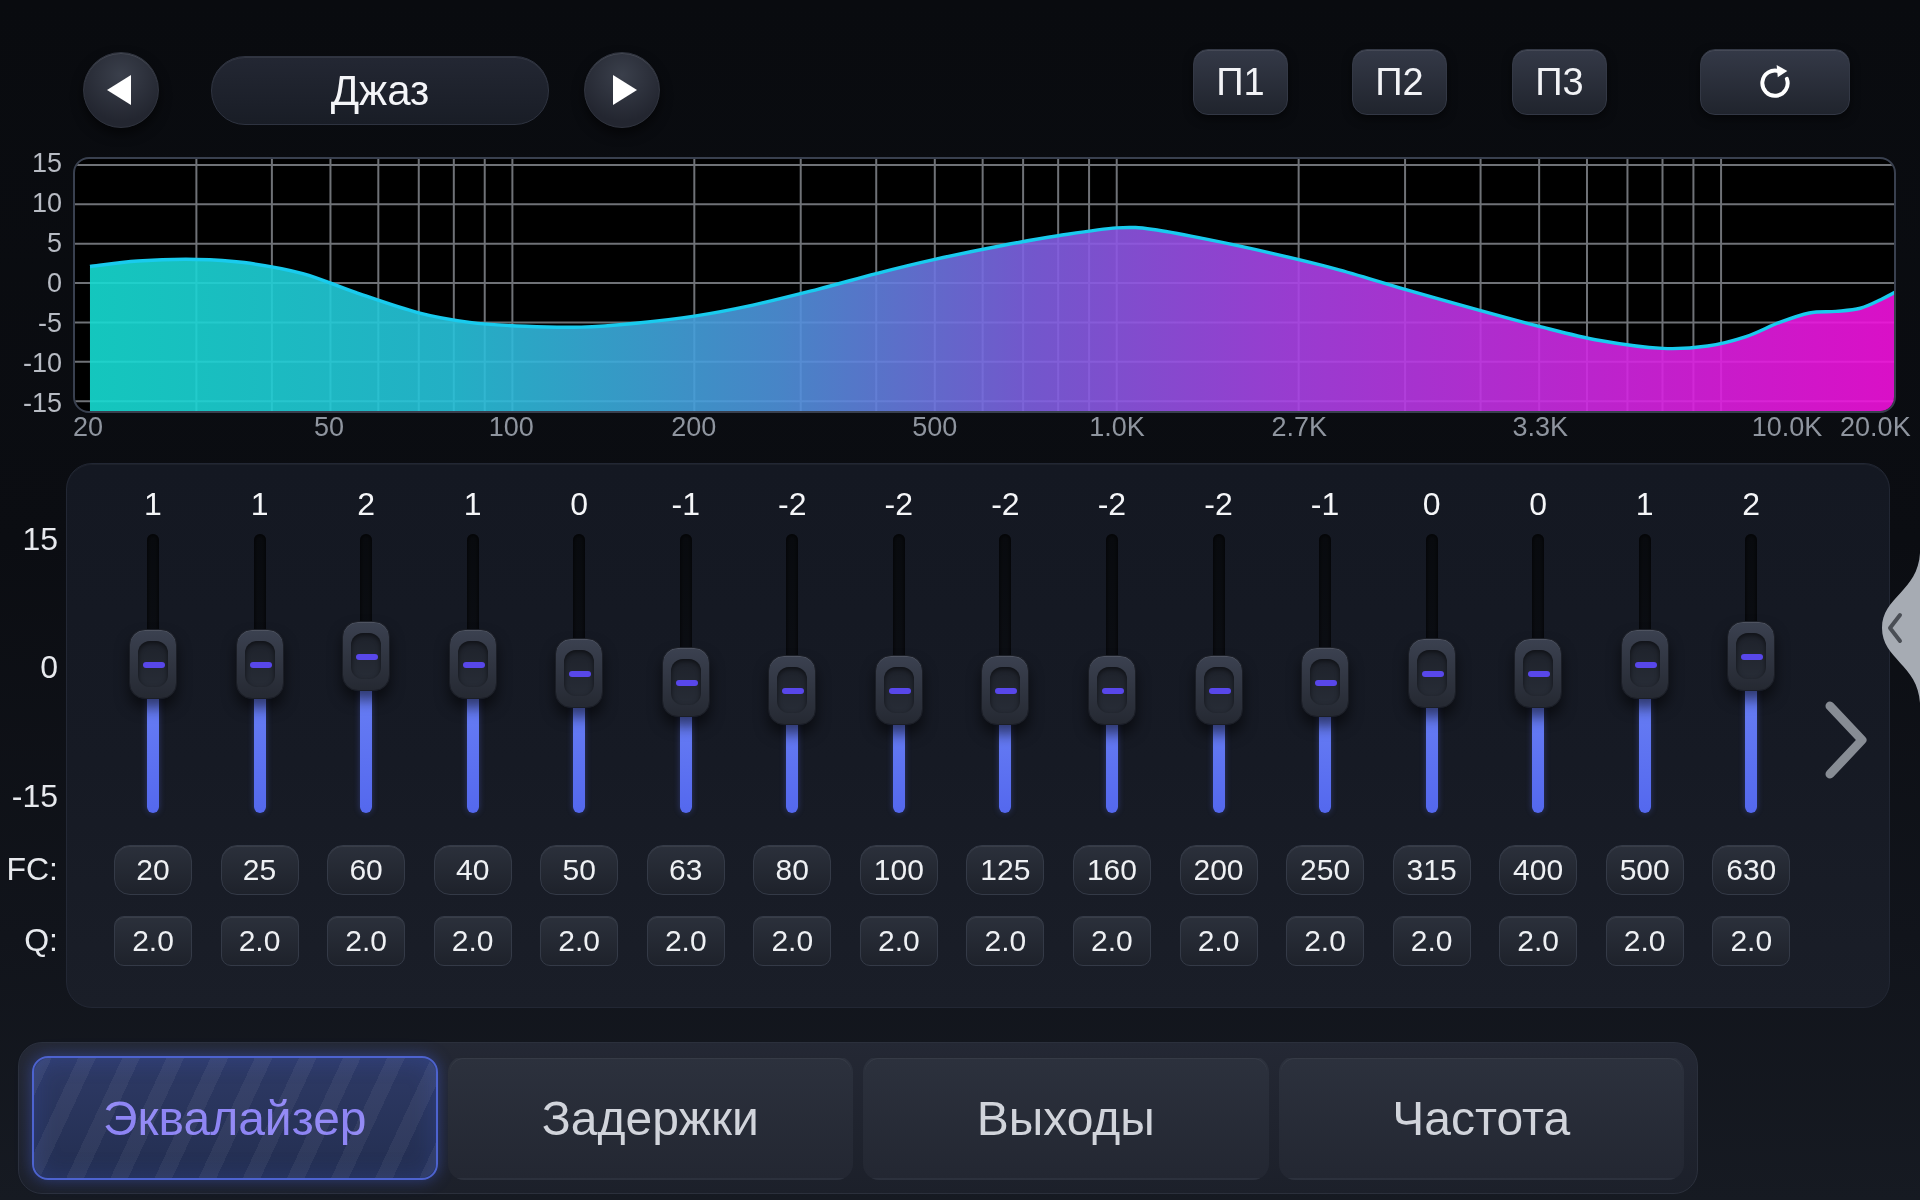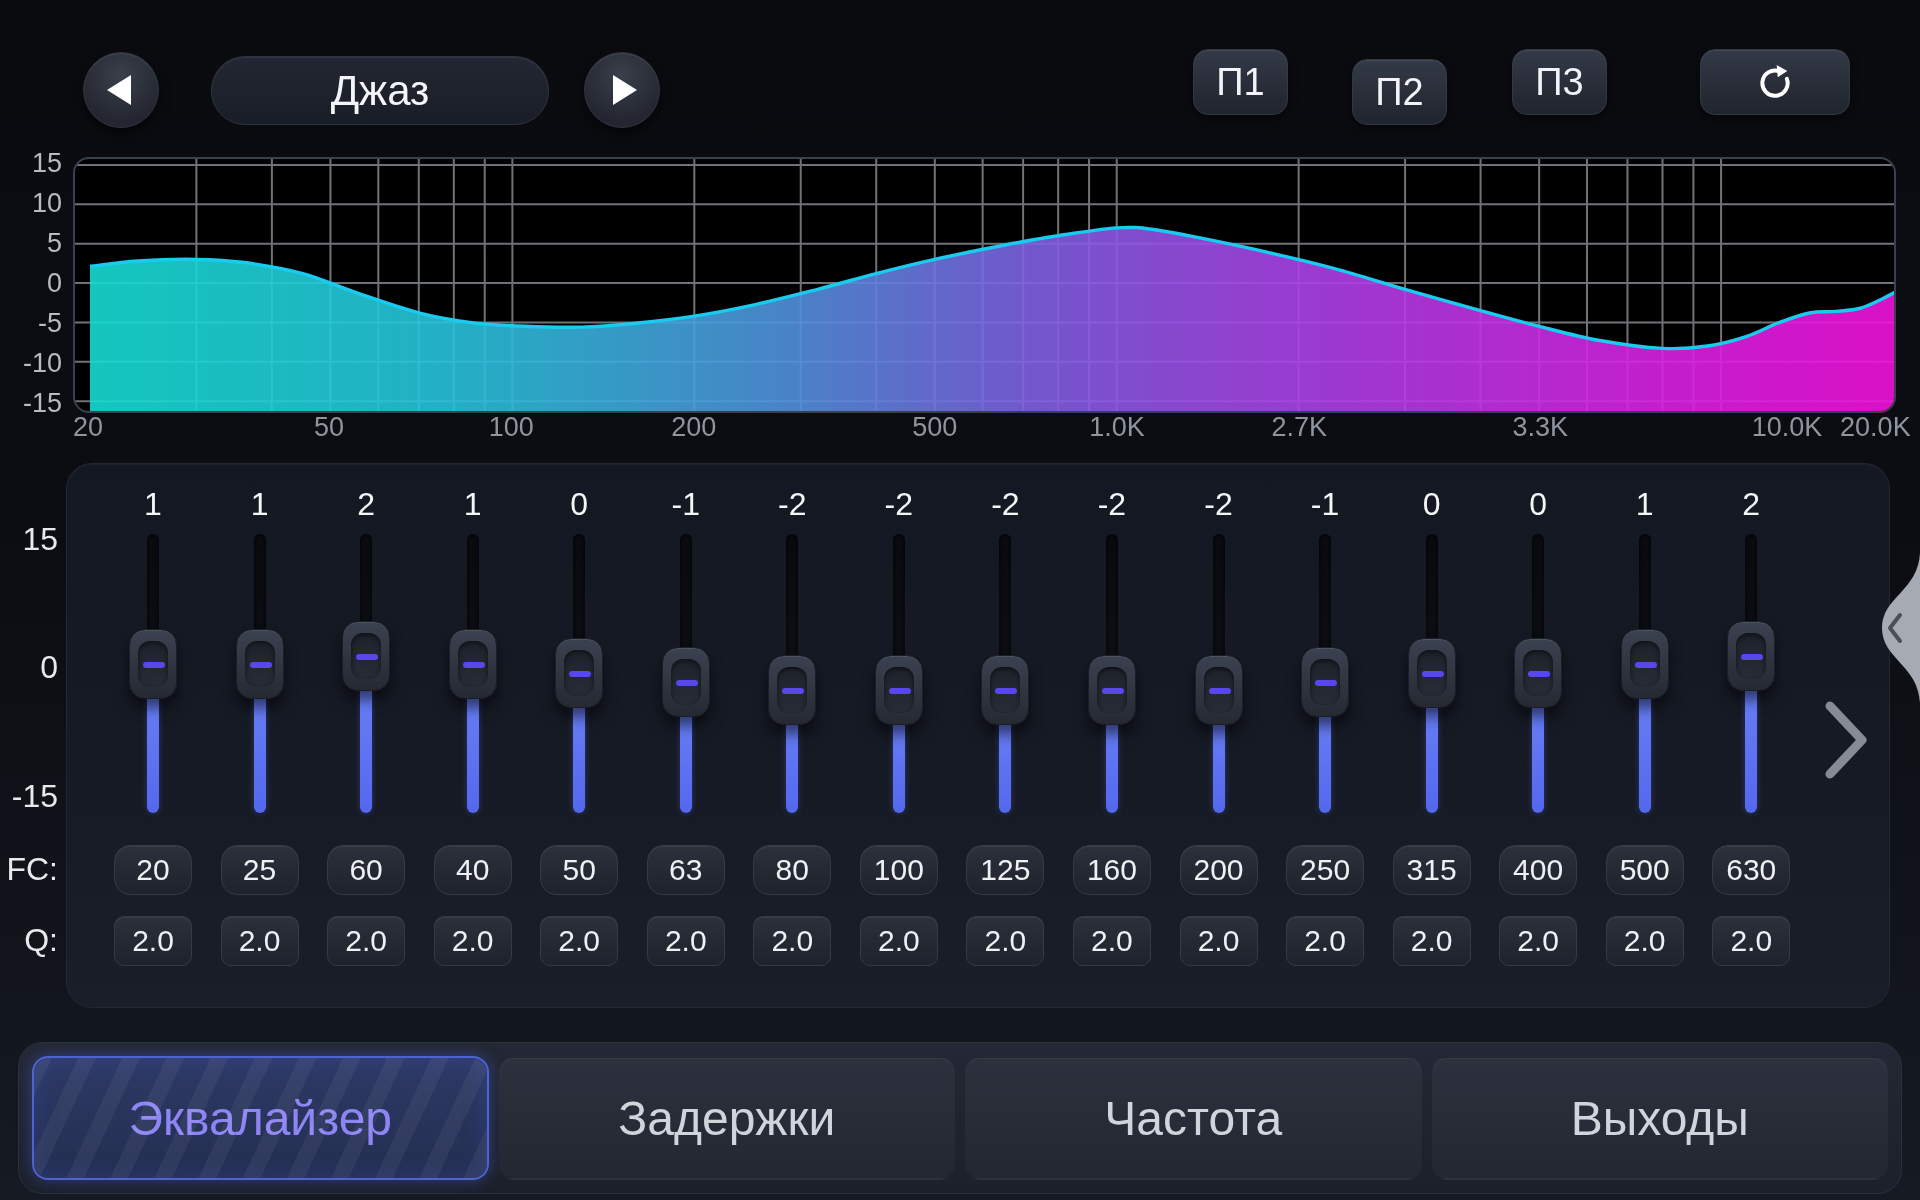--- a/index.html
+++ b/index.html
@@ -16,21 +16,21 @@
   .tri-left{width:0;height:0;border-top:15px solid transparent;border-bottom:15px solid transparent;border-right:24px solid #fff;margin-right:5px;}
   .tri-right{width:0;height:0;border-top:15px solid transparent;border-bottom:15px solid transparent;border-left:24px solid #fff;margin-left:5px;}
   .preset-pill{position:absolute;left:211px;top:56px;width:336px;height:67px;border-radius:34px;
     background:linear-gradient(180deg,#232733,#191d26);border:1px solid #2e3340;
     box-shadow:inset 0 1px 0 rgba(255,255,255,.07);display:flex;align-items:center;justify-content:center;
     font-size:42px;color:#f4f5f8;cursor:pointer;text-align:right;}
   .mem-btn{position:absolute;top:49px;width:95px;height:66px;border-radius:15px;border:1px solid #333845;
     background:linear-gradient(180deg,#343947,#20242d);color:#f2f3f6;font-size:38px;
     font-family:"Liberation Sans",sans-serif;cursor:pointer;
     box-shadow:0 4px 10px rgba(0,0,0,.5), inset 0 1px 0 rgba(255,255,255,.09);}
-  #mem1{left:1193px;} #mem2{left:1352px;margin-top:10px;} #mem3{left:1512px;}
+  #mem1{left:1193px;} #mem2{left:1352px;} #mem3{left:1512px;}
   .reset-btn{position:absolute;left:1700px;top:49px;width:150px;height:66px;border-radius:15px;border:1px solid #333845;
     background:linear-gradient(180deg,#343947,#20242d);cursor:pointer;
     box-shadow:0 4px 10px rgba(0,0,0,.5), inset 0 1px 0 rgba(255,255,255,.09);
     display:flex;align-items:center;justify-content:center;}
 
   
   .graph-panel{position:absolute;left:73px;top:157px;width:1823px;height:256px;background:#000;
     border:2px solid #39404f;border-radius:16px;overflow:hidden;box-sizing:border-box;}
   .graph-panel svg{display:block;width:100%;height:100%;}
   .y-tick{position:absolute;left:0;width:62px;text-align:right;font-size:27px;color:#b7bbc3;line-height:32px;}
@@ -59,21 +59,21 @@
     background:linear-gradient(180deg,#2b303b,#1e222b);border:1px solid #343a47;box-sizing:border-box;
     box-shadow:inset 0 1px 0 rgba(255,255,255,.07);display:flex;align-items:center;justify-content:center;
     font-size:30px;color:#eef0f3;cursor:pointer;}
   .fc-chip{top:381px;} .q-chip{top:452px;border-radius:10px;}
 
   
   .pull-tab{position:absolute;left:1864px;top:553px;cursor:pointer;}
   .more-chevron{position:absolute;left:1820px;top:698px;cursor:pointer;}
 
   
-  .tabbar{position:absolute;left:18px;top:1042px;width:1884px;height:152px;border-radius:24px;
+  .tabbar{position:absolute;left:18px;top:1042px;width:1680px;height:152px;border-radius:24px;
     background:linear-gradient(180deg,#242834,#1c202a);border:1px solid #2b303c;box-sizing:border-box;
     display:flex;gap:10px;padding:13px;}
   .tab{flex:1 1 0;border-radius:16px;display:flex;align-items:center;justify-content:center;
     font-size:48px;color:#d1d4db;background:linear-gradient(180deg,#2c313d,#232732);
     border:2px solid transparent;cursor:pointer;position:relative;overflow:hidden;
     box-shadow:inset 0 1px 0 rgba(255,255,255,.05);font-family:"Liberation Sans",sans-serif;}
   .tab.active{color:#8e85f4;background:linear-gradient(180deg,#2e3a66,#232e50);
     border:2px solid #4d63cf;box-shadow:0 0 16px rgba(70,100,230,.45), inset 0 0 24px rgba(60,90,200,.28);}
   .tab.active::after{content:"";position:absolute;inset:0;border-radius:inherit;pointer-events:none;
     background:repeating-linear-gradient(115deg,rgba(255,255,255,.05) 0 16px,rgba(255,255,255,0) 16px 40px);}
@@ -398,16 +398,16 @@
     <path d="M 56 0 C 54 38 18 44 18 75 C 18 106 54 112 56 150 Z" fill="#a6abb3"></path>
     <polyline points="36,62 26,75 36,88" fill="none" stroke="#4a4e55" stroke-width="4" stroke-linecap="round" stroke-linejoin="round"></polyline>
   </svg>
   <svg class="more-chevron" width="52" height="84" viewBox="0 0 52 84">
     <polyline points="10,8 42,42 10,76" fill="none" stroke="#878c94" stroke-width="9" stroke-linecap="round" stroke-linejoin="round"></polyline>
   </svg>
 
   <nav class="tabbar" id="tabbar">
       <div class="tab active">Эквалайзер</div>
       <div class="tab">Задержки</div>
+      <div class="tab">Выходы</div>
       <div class="tab">Частота</div>
-      <div class="tab">Выходы</div>
     </nav>
 </div>
 
 </body></html>

